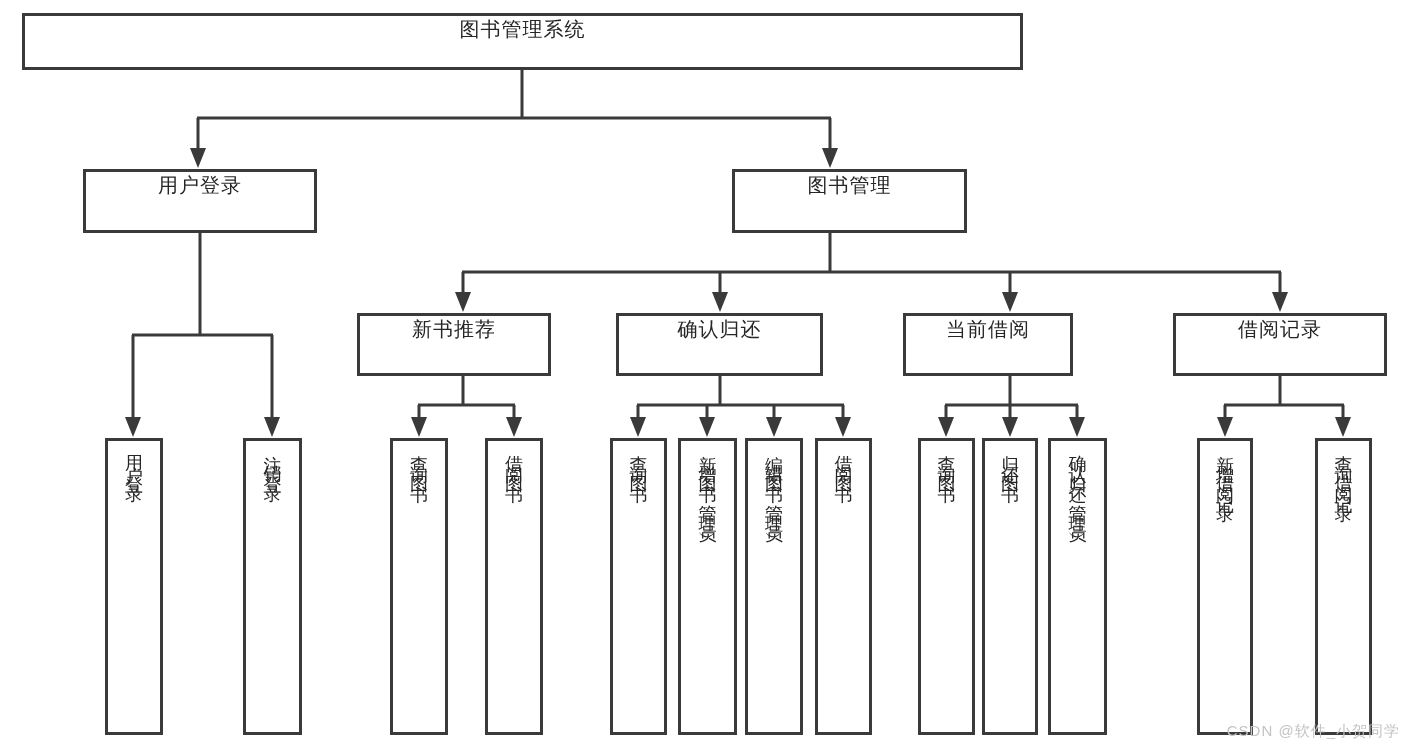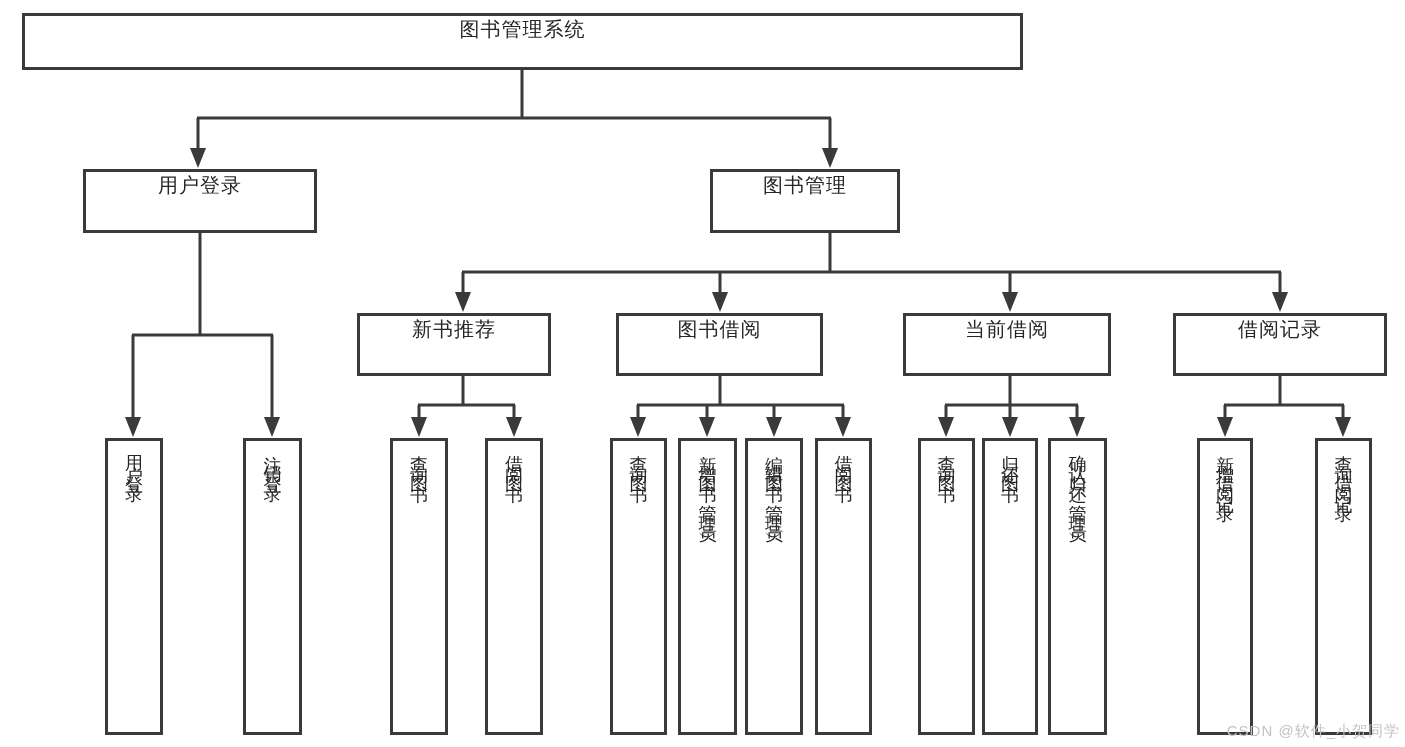--- a/index.html
+++ b/index.html
@@ -81,31 +81,31 @@
     </g>
   </svg>
 
   <div class="node" style="left:22px;top:13px;width:1001px;height:57px">
     <span class="hlabel">图书管理系统</span>
   </div>
 
   <div class="node" style="left:83px;top:169px;width:234px;height:64px">
     <span class="hlabel">用户登录</span>
   </div>
-  <div class="node" style="left:710px;top:169px;width:190px;height:64px">
+  <div class="node" style="left:732px;top:169px;width:235px;height:64px">
     <span class="hlabel">图书管理</span>
   </div>
 
   <div class="node" style="left:357px;top:313px;width:194px;height:63px">
     <span class="hlabel">新书推荐</span>
   </div>
   <div class="node" style="left:616px;top:313px;width:207px;height:63px">
-    <span class="hlabel">图书借阅</span>
+    <span class="hlabel">确认归还</span>
   </div>
-  <div class="node" style="left:903px;top:313px;width:208px;height:63px">
+  <div class="node" style="left:903px;top:313px;width:170px;height:63px">
     <span class="hlabel">当前借阅</span>
   </div>
   <div class="node" style="left:1173px;top:313px;width:214px;height:63px">
     <span class="hlabel">借阅记录</span>
   </div>
 
   <div class="node" style="left:105px;top:438px;width:58px;height:297px">
     <span class="vlabel">用户登录</span>
   </div>
   <div class="node" style="left:243px;top:438px;width:59px;height:297px">

